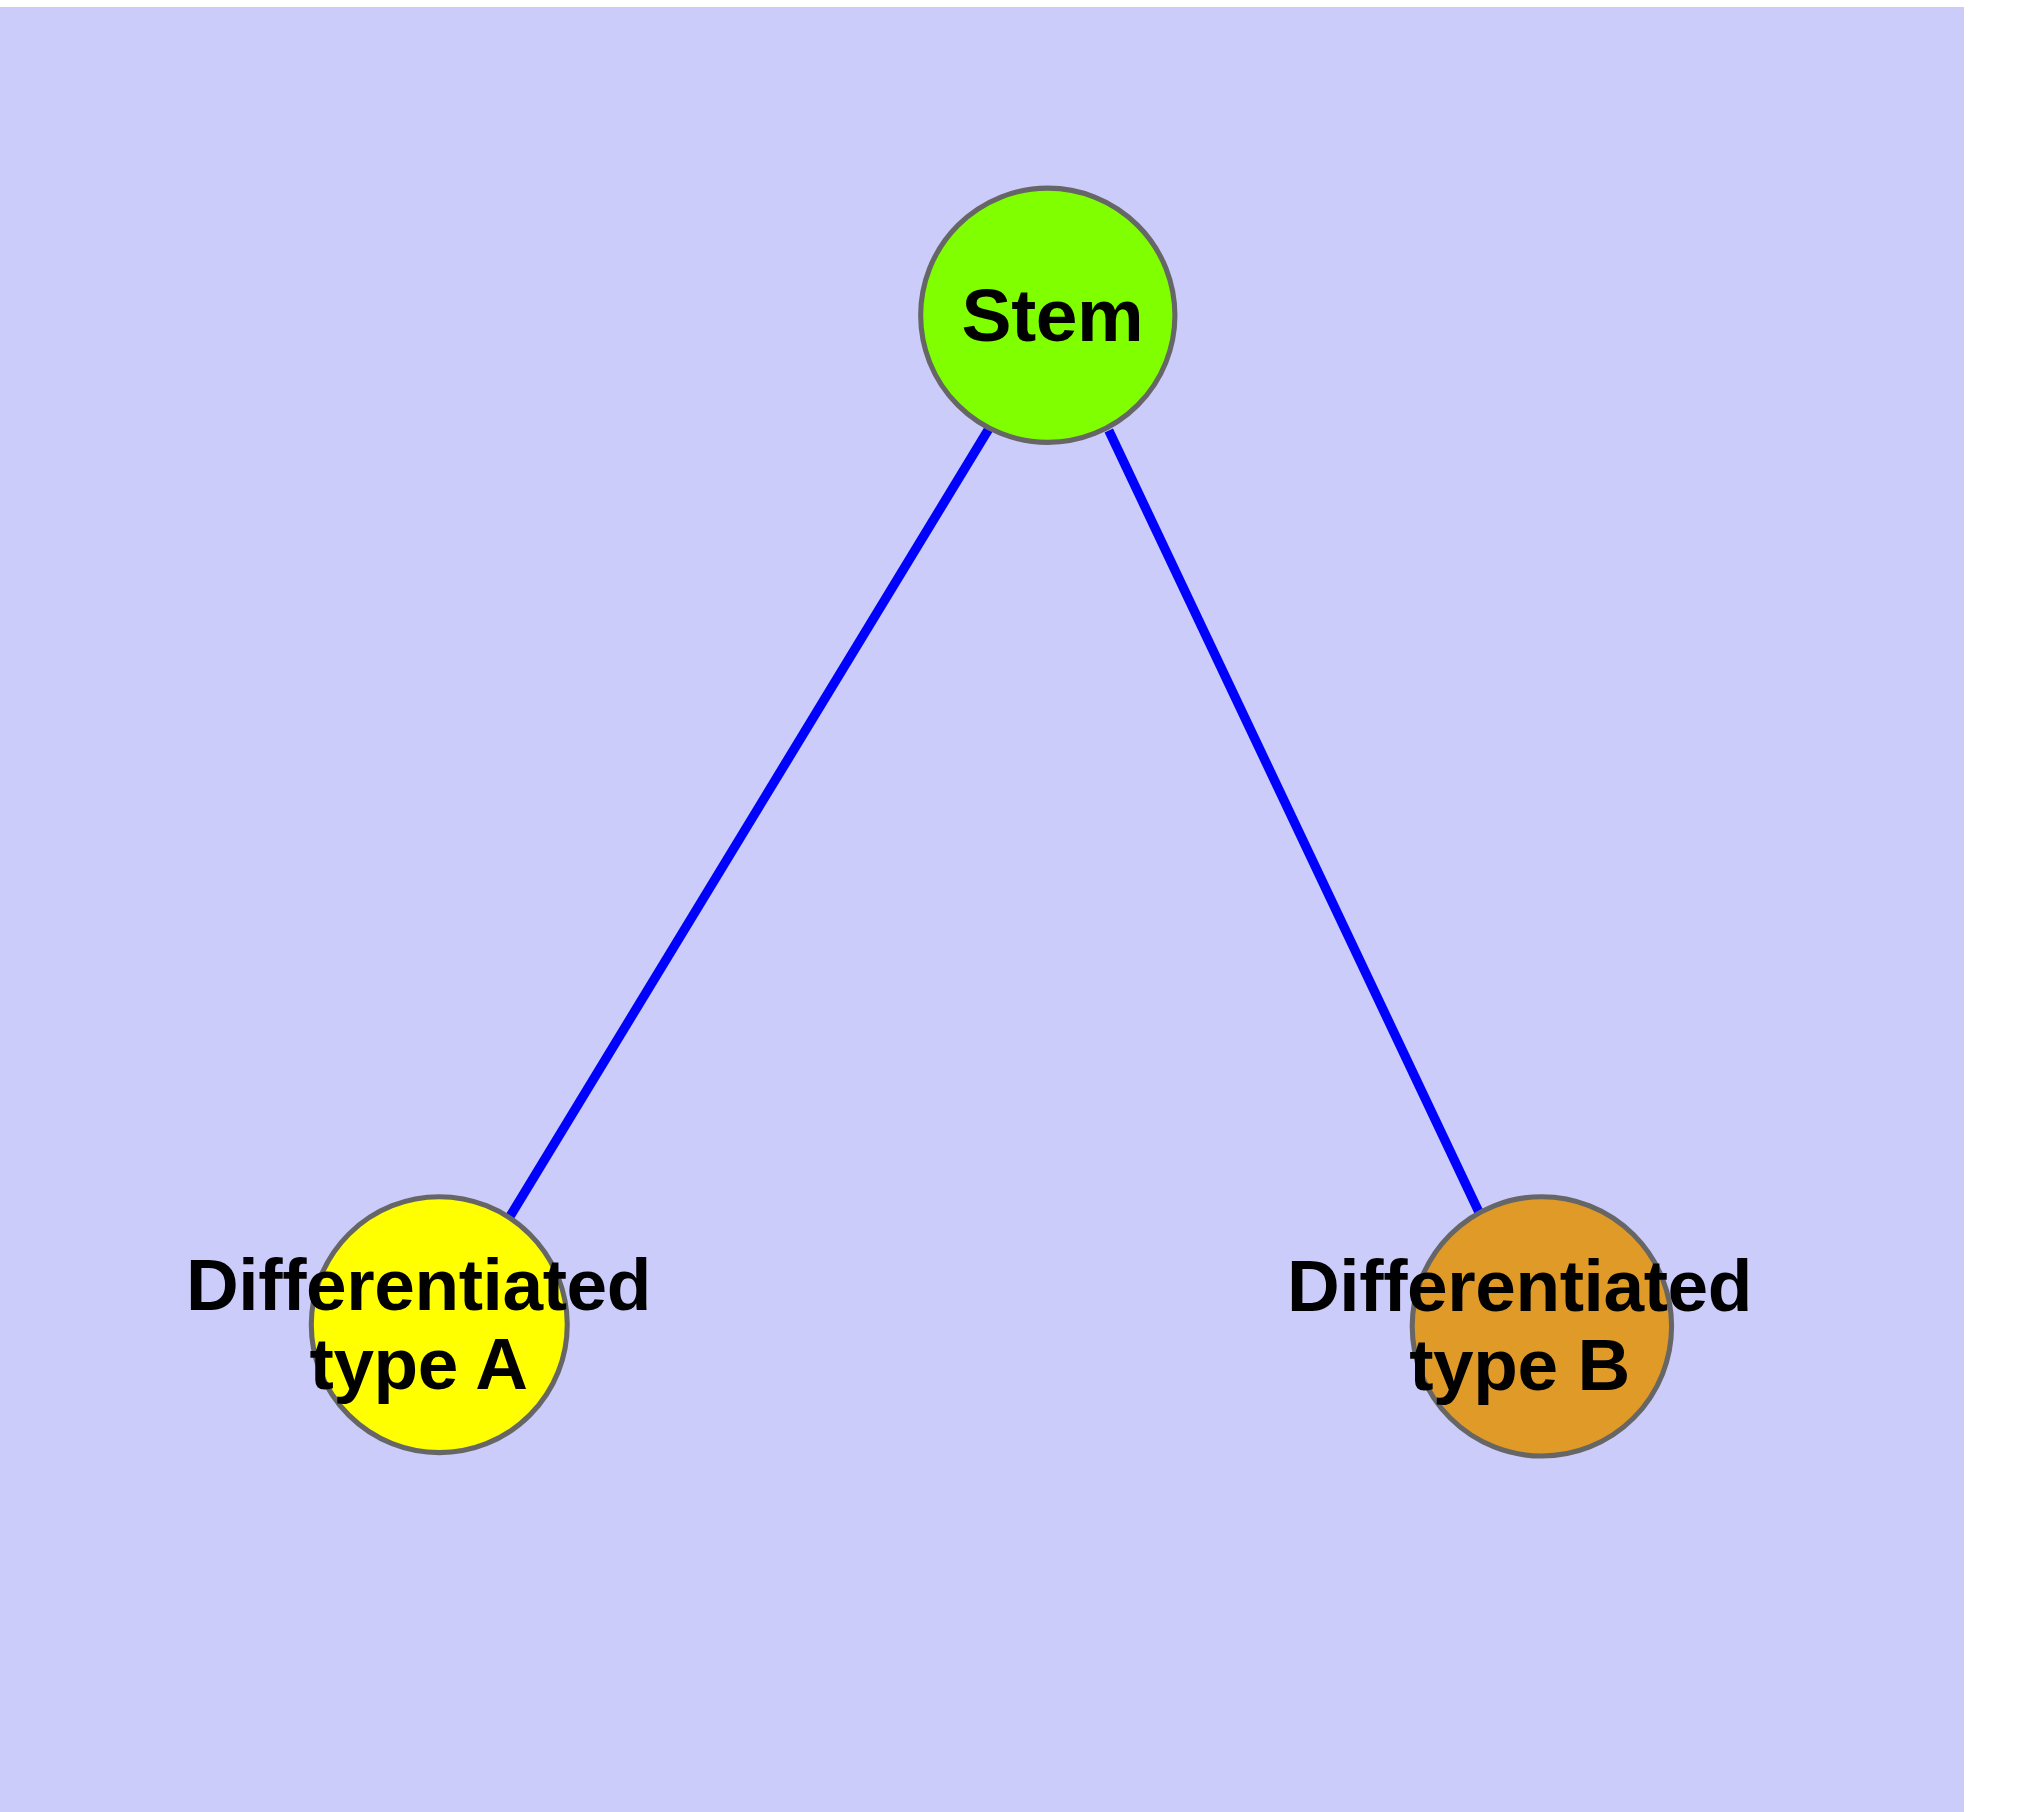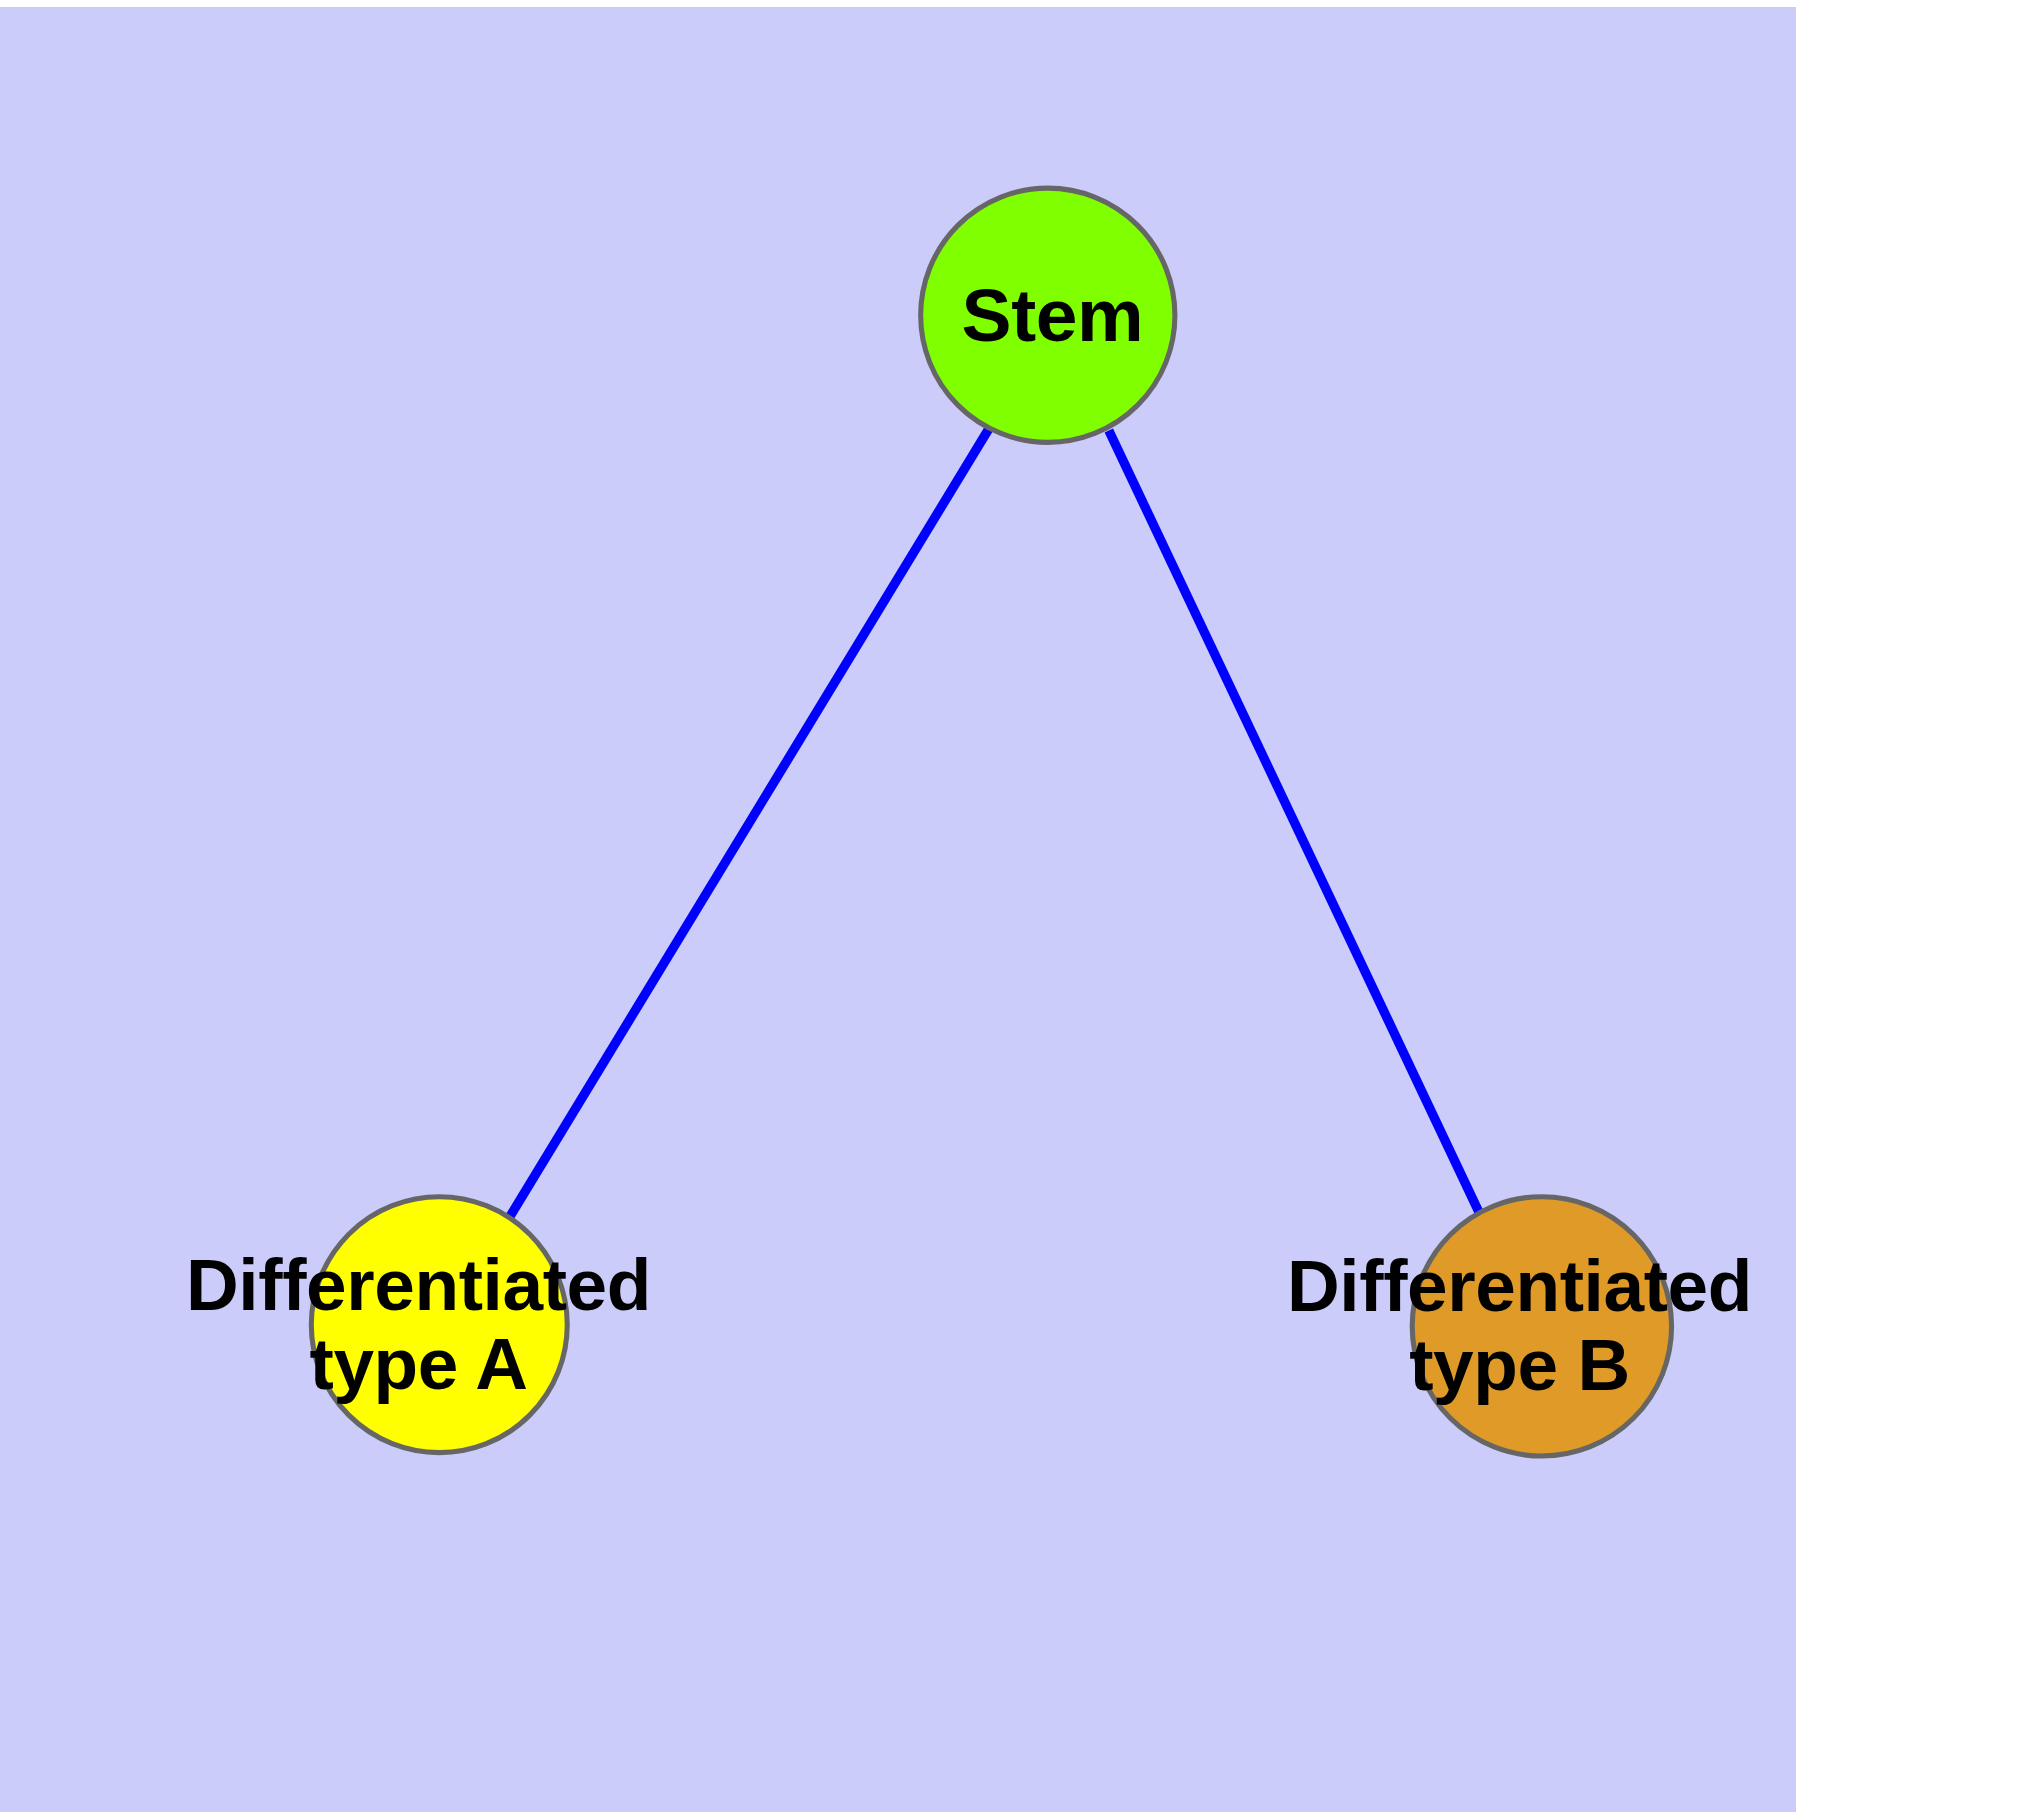--- a/index.html
+++ b/index.html
@@ -3,21 +3,21 @@
 <meta charset="utf-8">
 <title>Cell Differentiation Graph</title>
 <style>
   html, body {
     margin: 0;
     padding: 0;
     background: #ffffff;
   }
   #canvas {
     position: relative;
-    width: 1796px;
+    width: 1964px;
     height: 1812px;
     overflow: hidden;
     background: #ffffff;
     font-family: "Liberation Sans", "DejaVu Sans", sans-serif;
   }
   #plot-bg {
     position: absolute;
     left: 0;
     top: 6.8px;
     width: 2021px;

